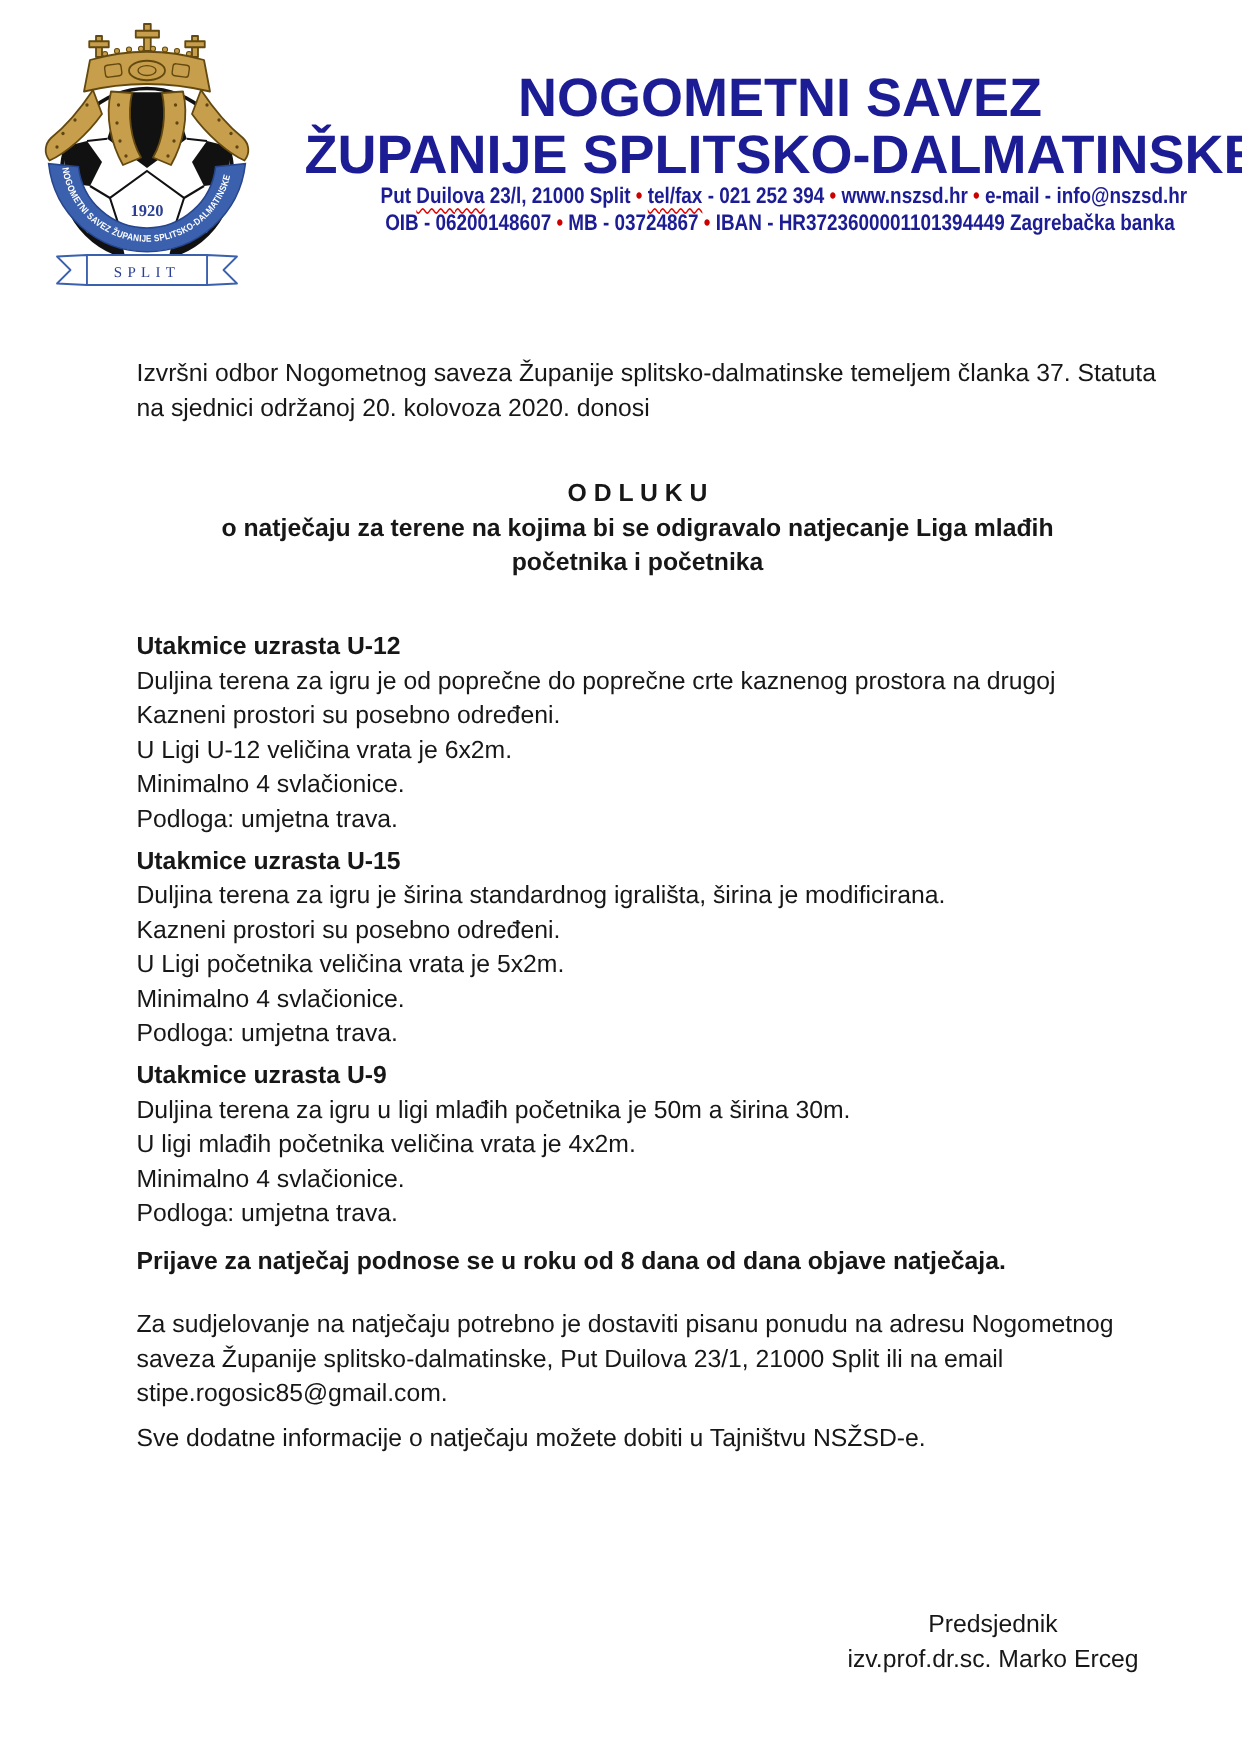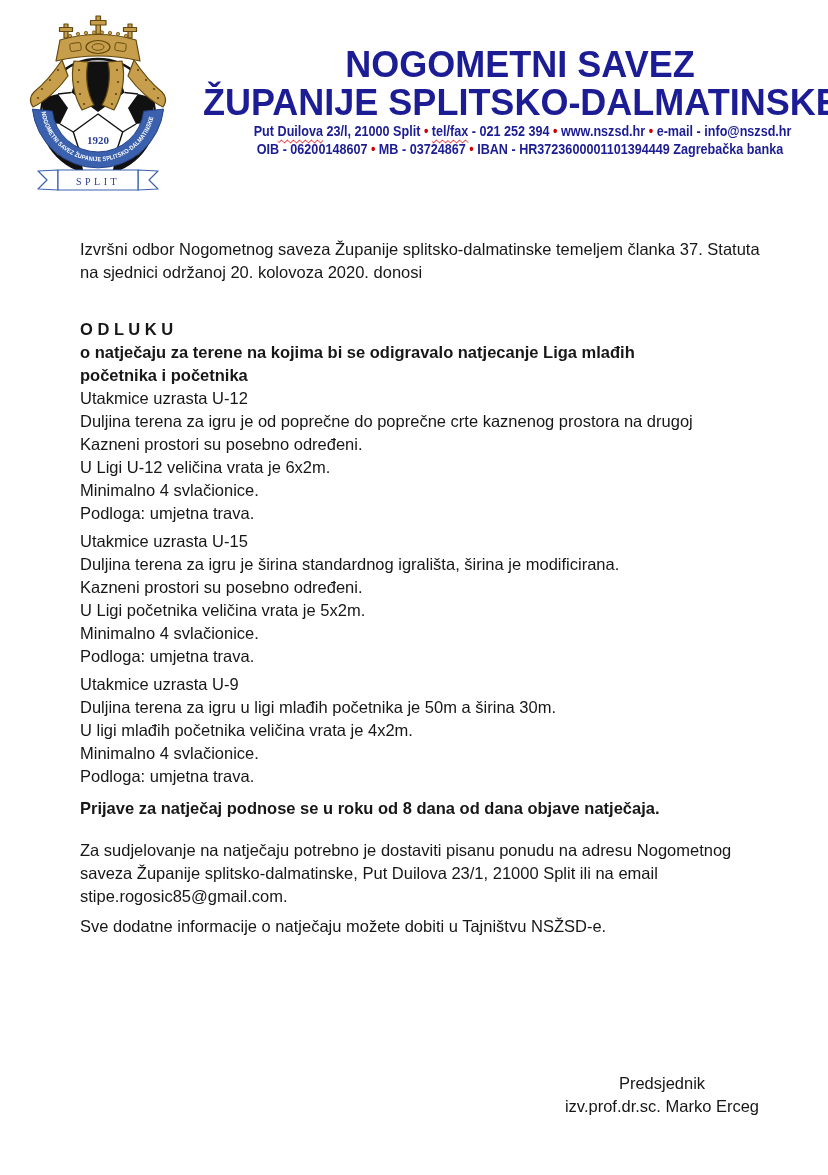--- a/index.html
+++ b/index.html
@@ -19,28 +19,28 @@
     transform:scaleX(.84);transform-origin:50% 0;
   }
   .contact-line:first-of-type{margin-top:6px;}
   .seg-bullet{color:#cc0000;}
   .seg-misspelled{
     text-decoration:underline wavy #e00000 1px;
     text-underline-offset:3px;
   }
   
   main{
-    position:absolute;left:80px;top:238px;width:668px;
+    position:absolute;left:91px;top:238px;width:668px;
     font-size:16.5px;line-height:23px;color:#171717;
   }
   .tline{white-space:nowrap;}
   .intro{margin-bottom:34px;}
-  .decision{text-align:left;font-weight:bold;}
+  .decision{margin-bottom:33px;text-align:center;font-weight:bold;}
   .section{margin-bottom:5px;}
-  .sec-heading{font-weight:normal;}
+  .sec-heading{font-weight:bold;}
   #deadline{font-weight:bold;margin-top:9px;margin-bottom:19px;}
   .participation{margin-bottom:7px;}
   .signature{
     position:absolute;left:522px;top:1056px;width:280px;text-align:center;
     font-size:16.5px;line-height:23px;color:#171717;margin-top:16px;
   }
 </style>
 </head>
 <body>
 

